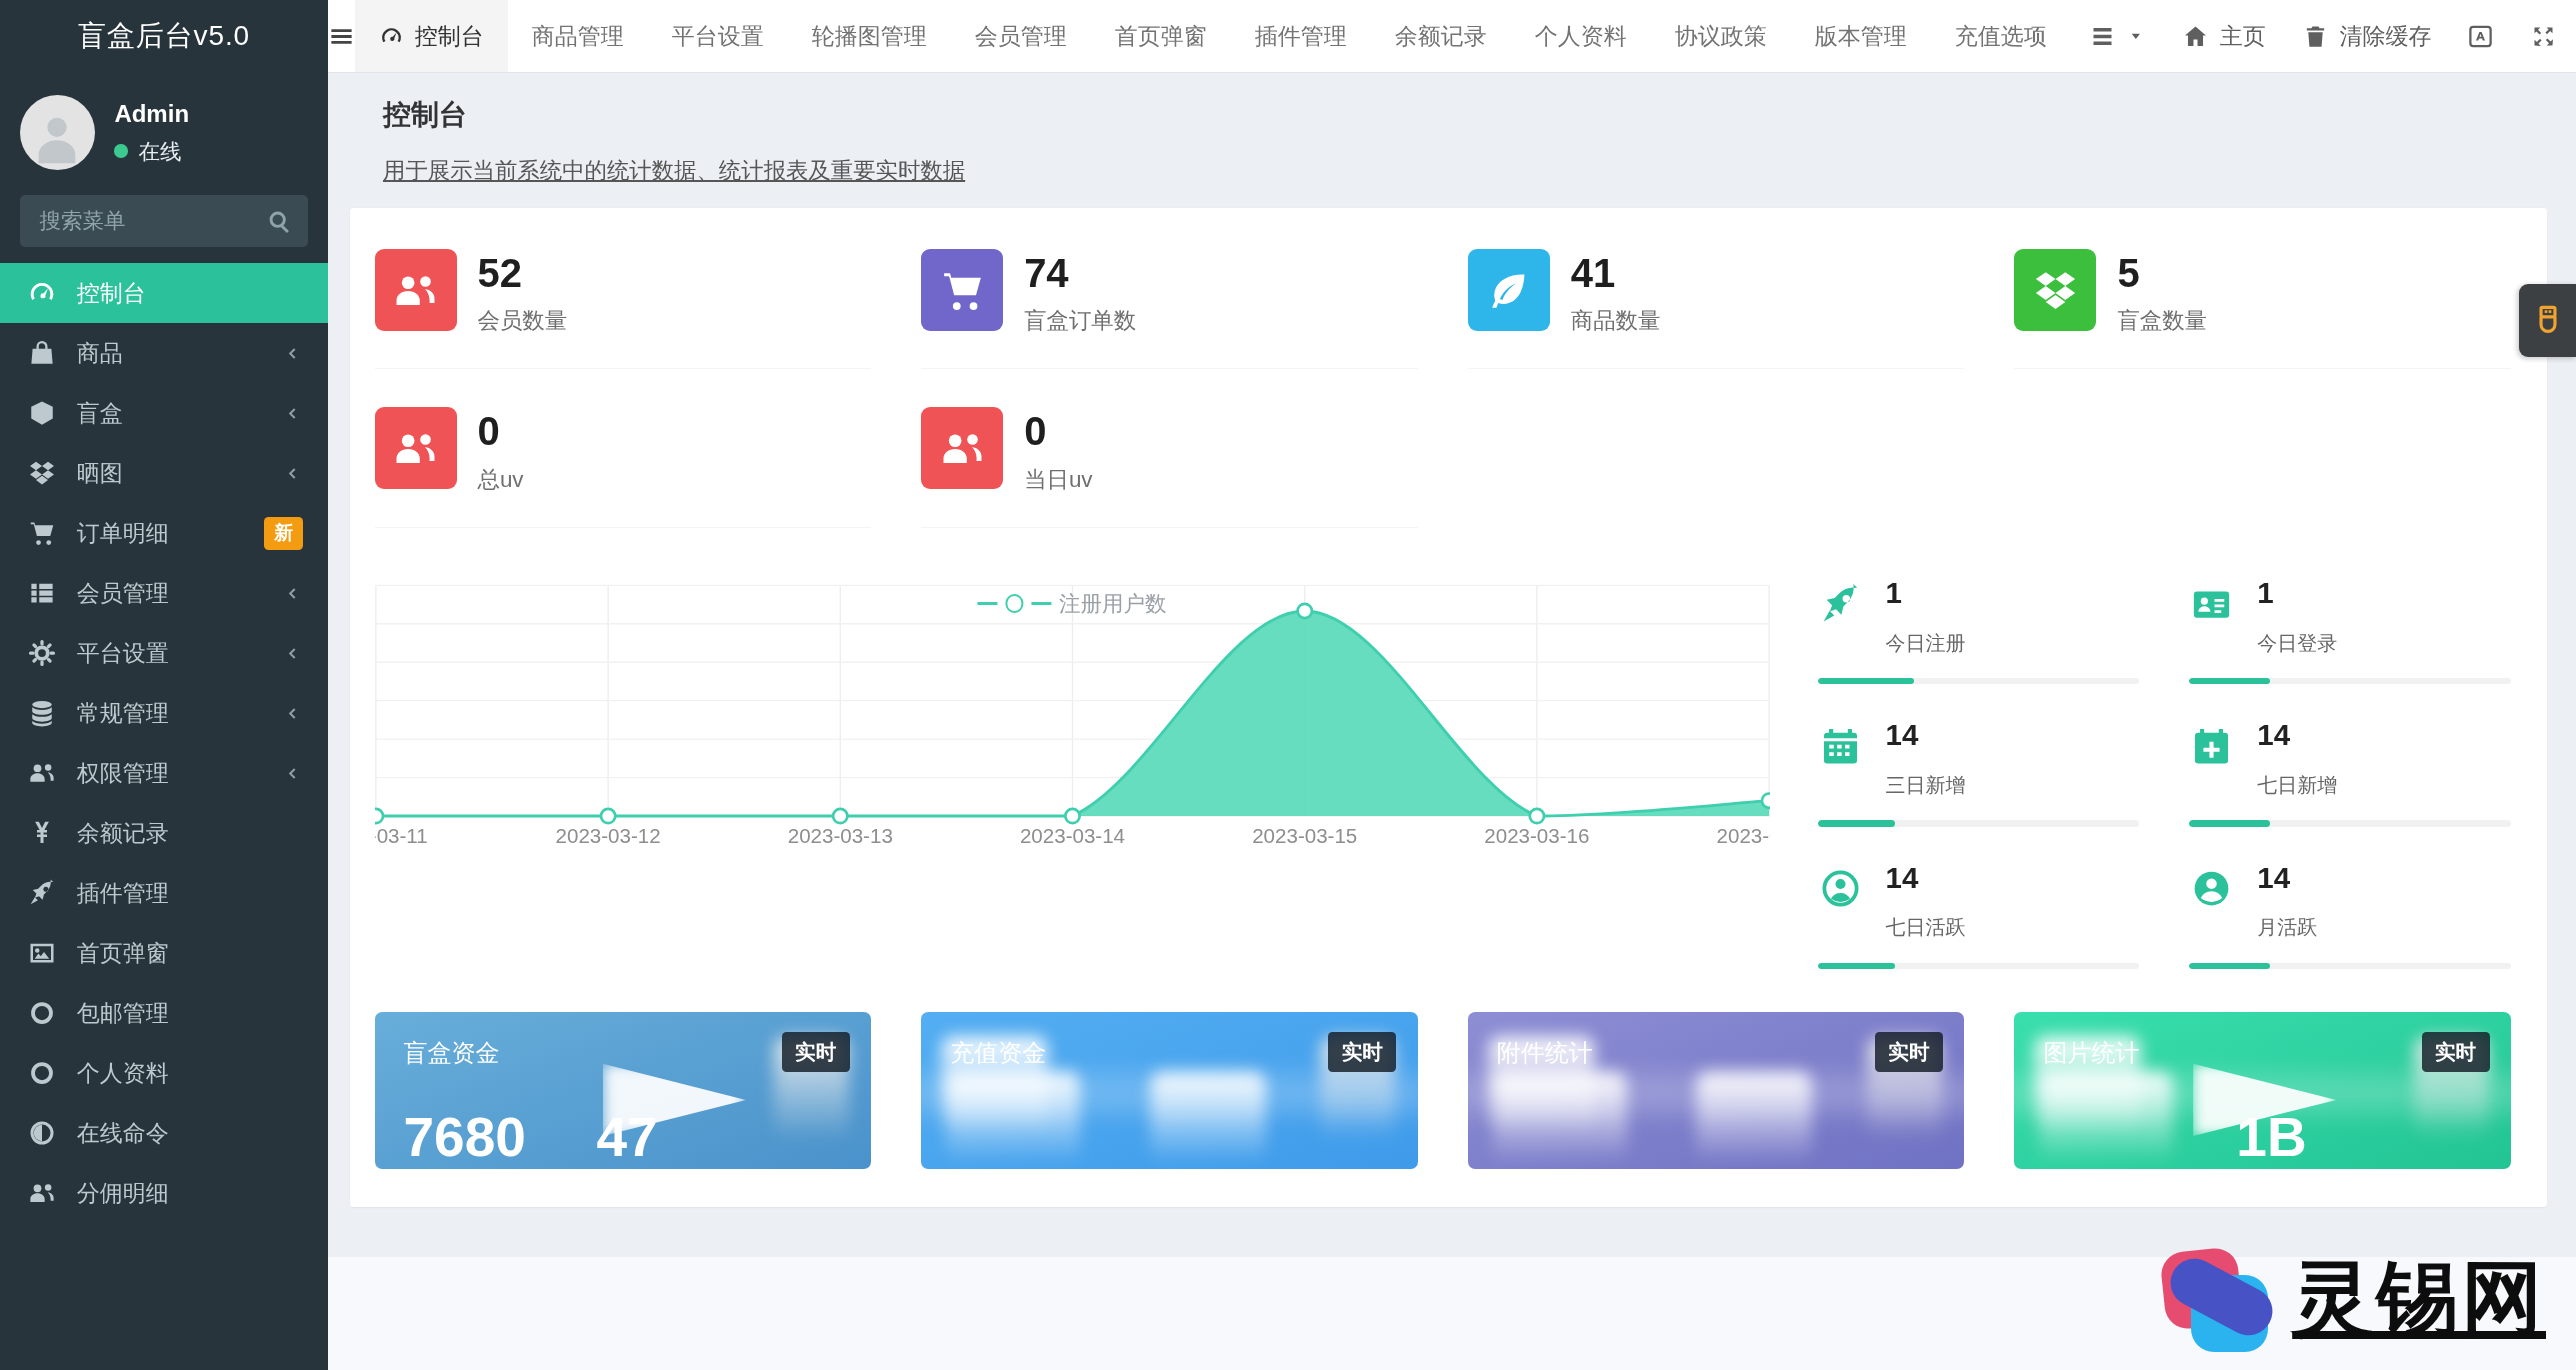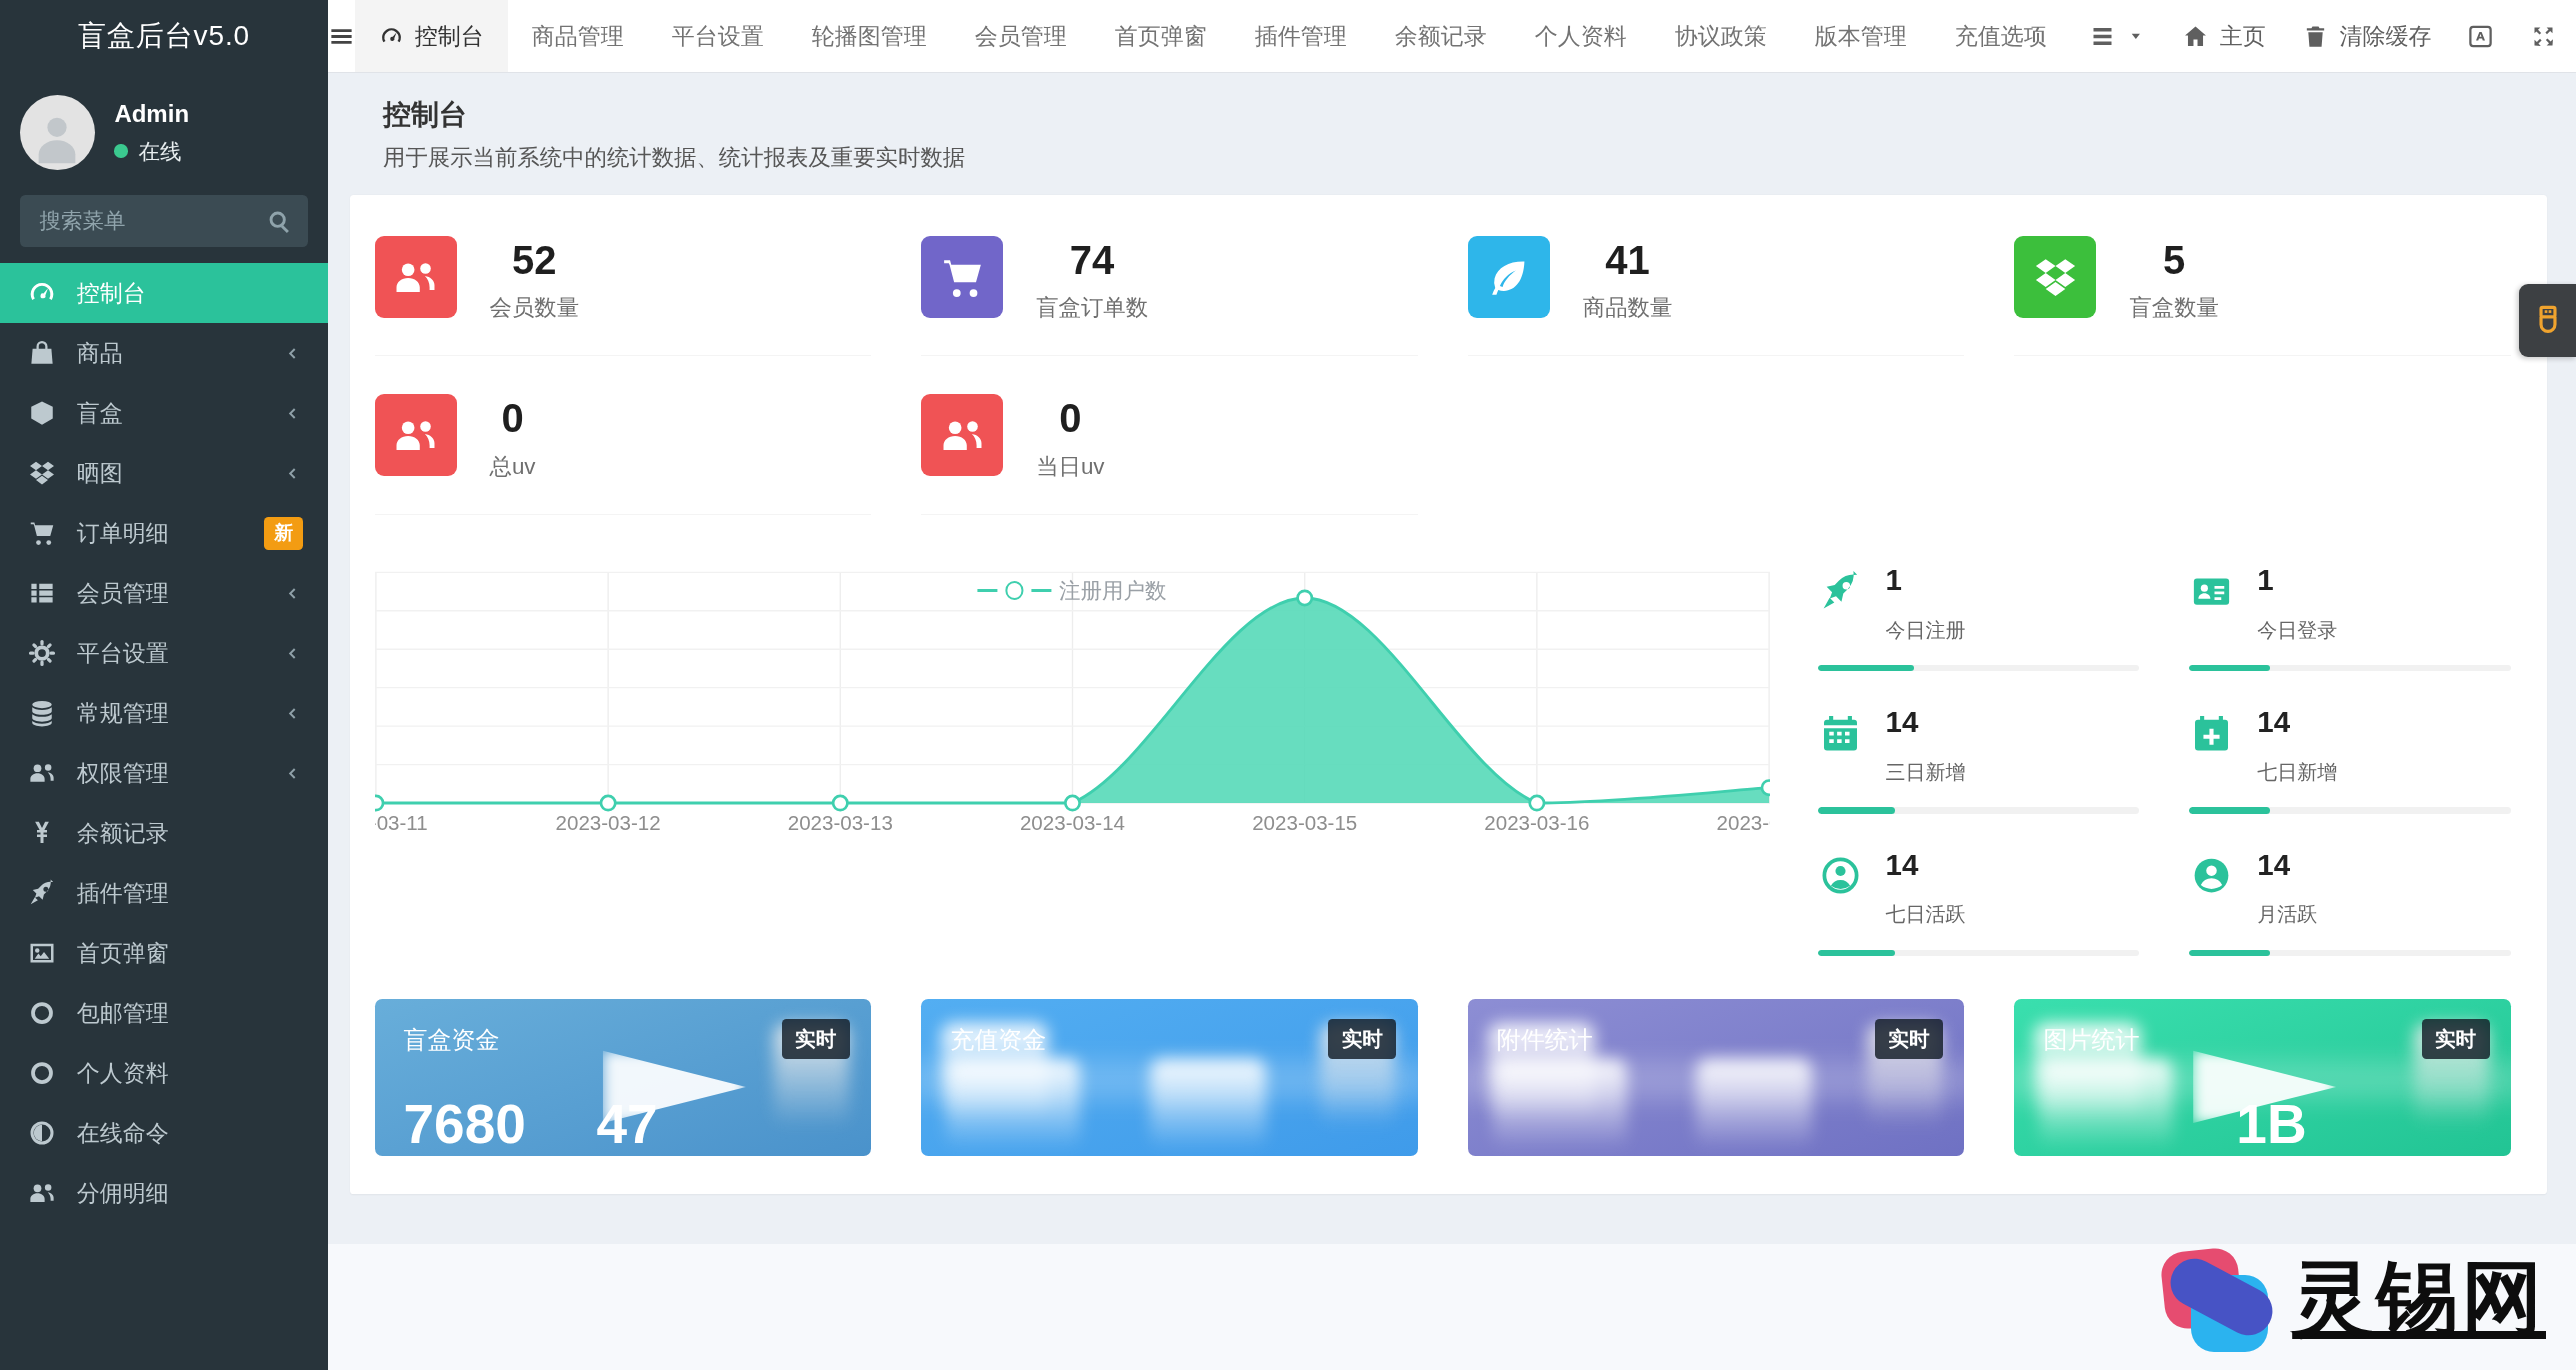--- a/index.html
+++ b/index.html
@@ -37,25 +37,25 @@
   .nv-tab.active{background:#f4f4f4;color:#333;}
   .nv-tab .i{width:25px;height:25px;color:#333;}
   .nv-right{margin-left:auto;display:flex;align-items:center;padding-right:23px;}
   .nv-btn{display:flex;align-items:center;gap:10.7px;padding:0 18px;height:72px;color:#5f5f5f;font-size:23px;cursor:pointer;white-space:nowrap;}
   .nv-btn .i{width:27px;height:27px;}
   .nv-btn .i.small{width:19.7px;height:19.7px;}
   
   .content{position:absolute;left:328px;right:0;top:72px;background:#ecf0f5;padding-bottom:50px;}
   .content-header{padding:24px 30px 22.4px 55px;}
   .ch-title{font-size:28px;font-weight:bold;color:#333;}
-  .ch-sub{font-size:22.4px;color:#565656;margin-top:8px;}
+  .ch-sub{font-size:22.4px;color:#565656;margin-top:21px;text-decoration:underline;}
   .panel{margin:0 29px 0 21.5px;background:#fff;border-radius:3.6px;box-shadow:0 0.9px 1.8px rgba(0,0,0,.05);padding:41px 36px 38px 25px;}
   
   .stats{display:grid;grid-template-columns:repeat(4,1fr);column-gap:50px;}
-  .stat{display:flex;gap:33px;padding-bottom:32px;border-bottom:1.8px solid #f4f4f4;margin-bottom:38px;align-items:flex-start;text-align:center;}
+  .stat{display:flex;gap:21px;padding-bottom:32px;border-bottom:1.8px solid #f4f4f4;margin-bottom:38px;align-items:flex-start;}
   .stat-icon{width:82px;height:82px;border-radius:9px;color:#fff;display:flex;align-items:center;justify-content:center;flex:none;}
   .stat-icon .i{width:49px;height:49px;}
   .stat-num{font-size:40px;font-weight:bold;color:#1f1f1f;line-height:1;margin-top:3.6px;}
   .stat-label{font-size:22.4px;color:#6f6f6f;margin-top:12.5px;}
   
   .chart-row{display:flex;gap:48px;margin-top:5.4px;}
   .chart-wrap{width:1395px;position:relative;overflow:hidden;flex:none;}
   .legend{position:absolute;top:18px;left:50%;transform:translateX(-50%);display:flex;align-items:center;gap:8px;color:#9aa0a6;font-size:21.5px;}
   .legend .seg{width:19.7px;height:2.7px;background:#3fcfae;}
   .legend .ring{width:14.3px;height:14.3px;border:2.7px solid #3fcfae;border-radius:50%;background:#fff;}

